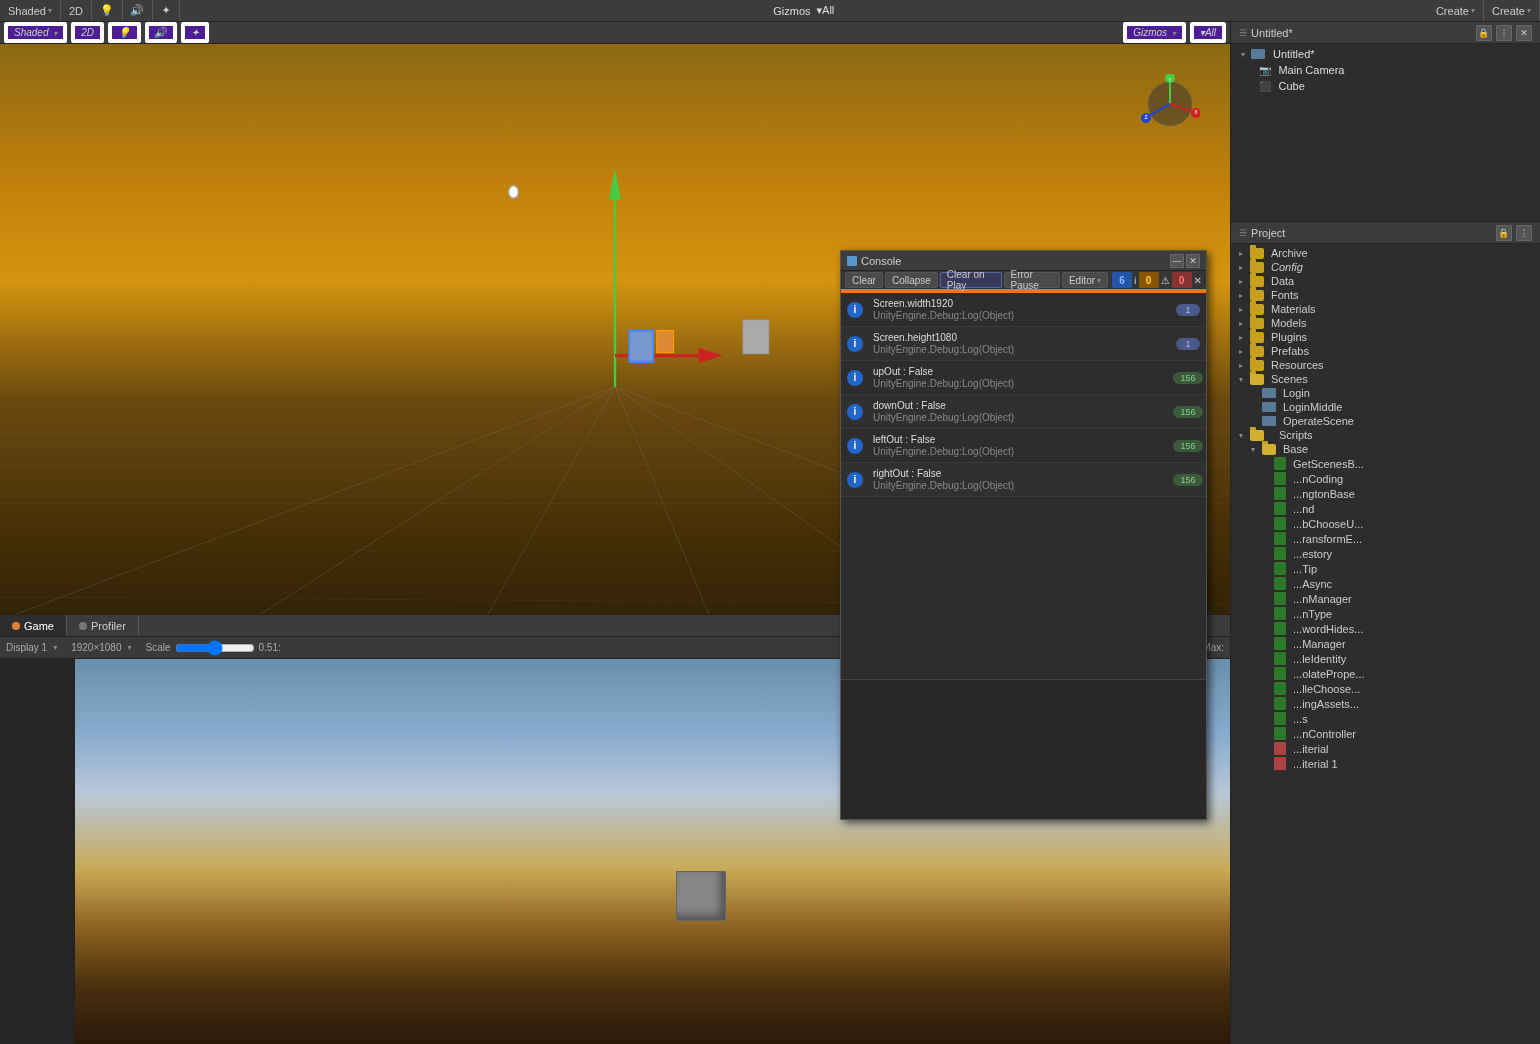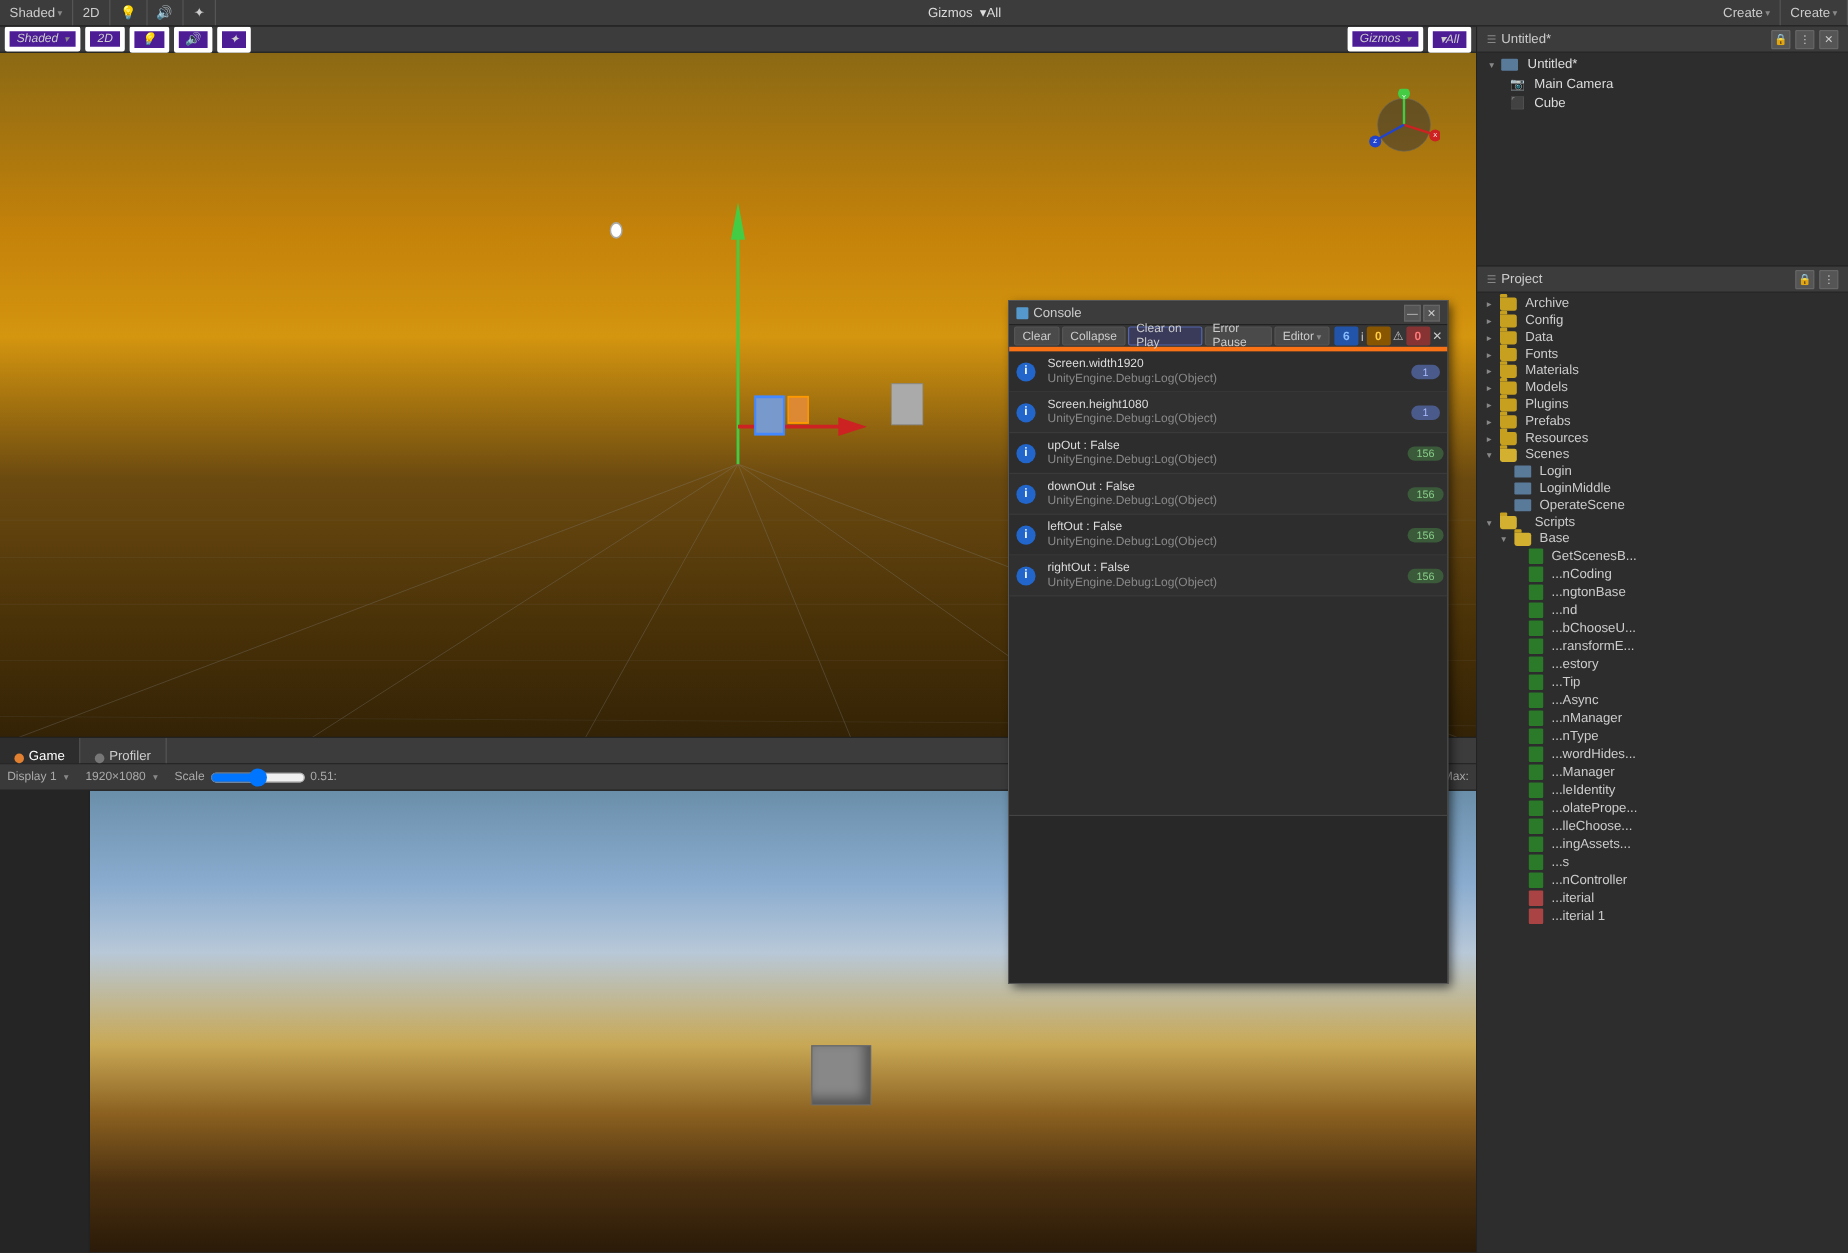--- a/index.html
+++ b/index.html
@@ -125,21 +125,21 @@
       background: #3c3c3c;
       display: flex;
       align-items: center;
       border-bottom: 1px solid #222;
       flex-shrink: 0;
     }
     .bottom-tab {
       padding: 0 12px;
       height: 100%;
       display: flex;
-      align-items: flex-end;
+      align-items: center;
       cursor: pointer;
       color: #ccc;
       border-right: 1px solid #555;
       font-size: 11px;
     }
     .bottom-tab.active {
       background: #2d2d2d;
       color: #fff;
     }
     .game-toolbar {
@@ -747,21 +747,21 @@
       <div class="project-tree" id="project-tree-container">
 
       <div class="tree-item">
             <span class="arrow-icon">▸</span>
             <span class="folder-icon"></span>
             <span style="margin-left: 4px; font-size: 11px;">Archive</span>
           </div>
           <div class="tree-item">
             <span class="arrow-icon">▸</span>
             <span class="folder-icon"></span>
-            <span style="margin-left: 4px; font-size: 11px;">Config</span>
+            <span style="margin-left: 4px; font-size: 11px; font-style: italic;">Config</span>
           </div>
           <div class="tree-item">
             <span class="arrow-icon">▸</span>
             <span class="folder-icon"></span>
             <span style="margin-left: 4px; font-size: 11px;">Data</span>
           </div>
           <div class="tree-item">
             <span class="arrow-icon">▸</span>
             <span class="folder-icon"></span>
             <span style="margin-left: 4px; font-size: 11px;">Fonts</span>

